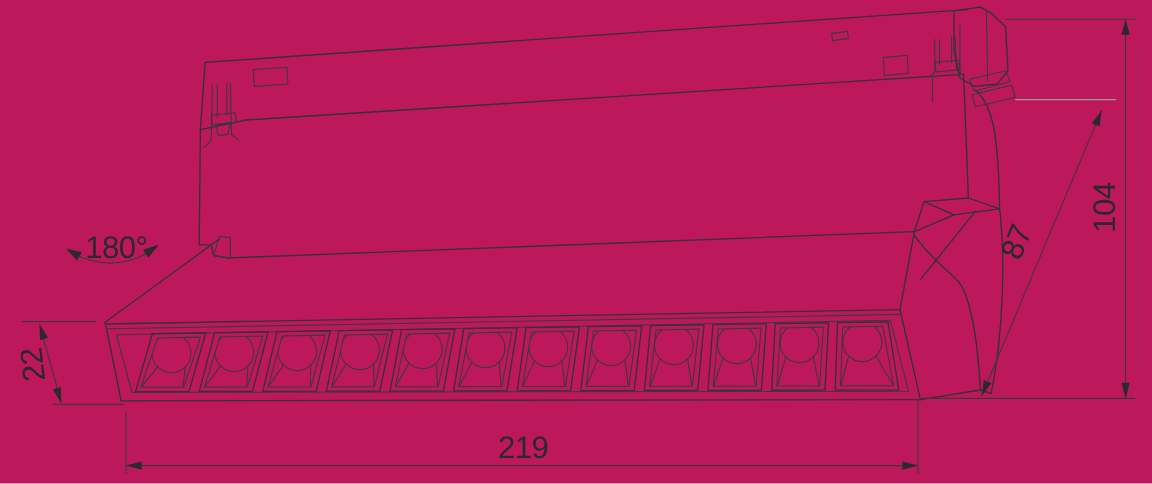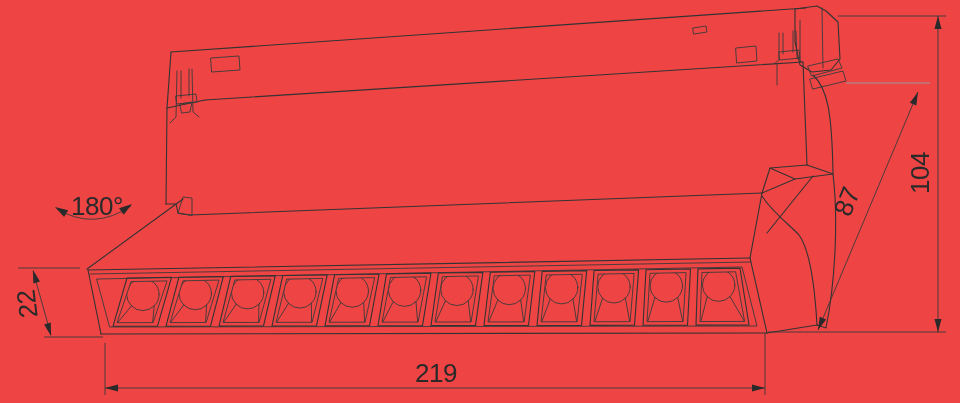--- a/index.html
+++ b/index.html
@@ -1,16 +1,16 @@
 <!DOCTYPE html>
 <html><head>
 <meta charset="utf-8">
 <style>
   html,body{margin:0;padding:0;background:#ffffff;}
-  .stage{position:relative;width:960px;height:403px;background:#ef4444;overflow:hidden;}
+  .stage{position:relative;width:960px;height:403px;background:#be185d;overflow:hidden;}
   svg{display:block;}
   text{font-family:"Liberation Sans","DejaVu Sans",sans-serif;fill:#2a2a2a;letter-spacing:-0.5px;}
   .ln{fill:none;stroke:#333;stroke-width:1.1;stroke-linejoin:round;stroke-linecap:round;}
   .thin{fill:none;stroke:#3a3a3a;stroke-width:0.9;stroke-linejoin:round;stroke-linecap:round;}
   .dim{fill:none;stroke:#3a3a3a;stroke-width:0.9;}
   .ext{fill:none;stroke:#3a3a3a;stroke-width:0.9;}
   .extlight{fill:none;stroke:#9a9a9a;stroke-width:1.2;}
   .ah{fill:#2a2a2a;stroke:none;}
 </style>
 </head>

